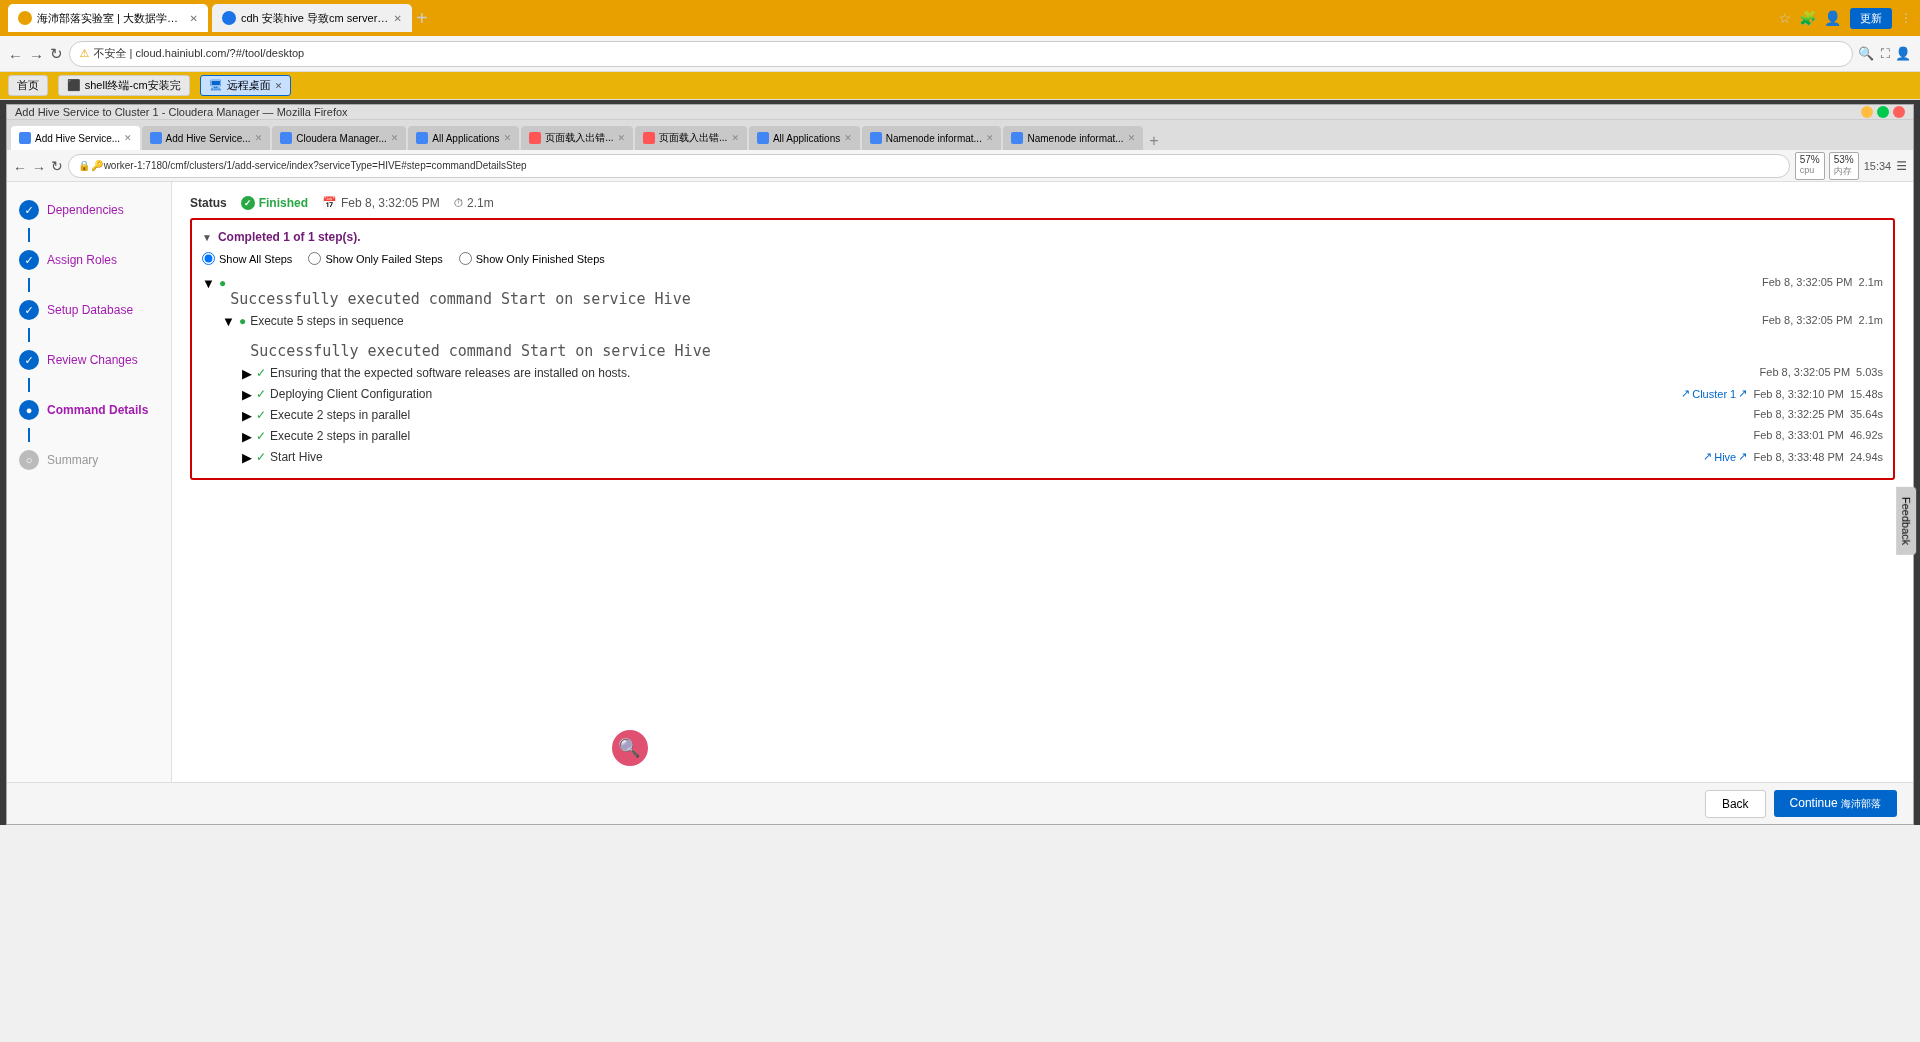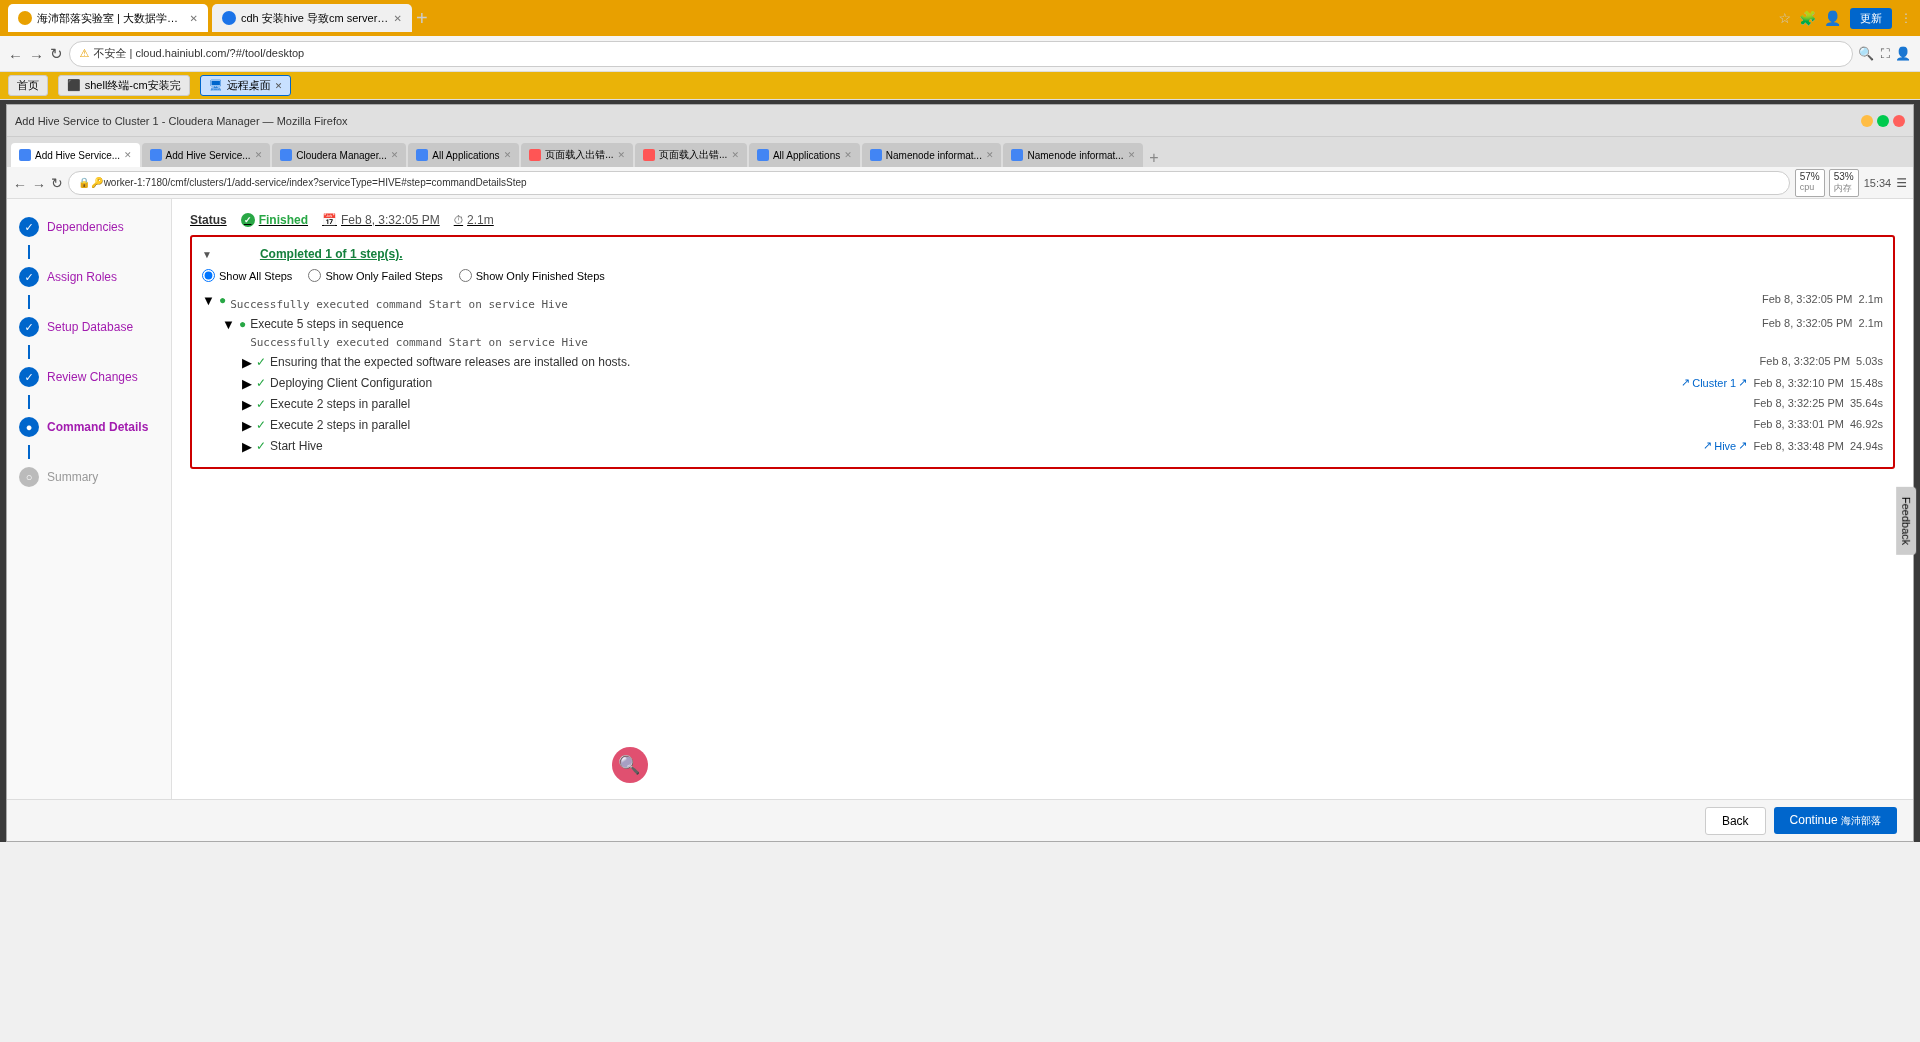--- a/index.html
+++ b/index.html
@@ -169,21 +169,21 @@
     
     .inner-window {
       background: #f0f0f0;
       border: 1px solid #aaa;
       margin: 0;
       position: relative;
     }
 
     .inner-titlebar {
       background: #e0e0e0;
-      height: 32px;
+      height: 15px;
       display: flex;
       align-items: center;
       padding: 0 8px;
       font-size: 11px;
       color: #333;
       border-bottom: 1px solid #ccc;
     }
     .inner-win-controls { margin-left: auto; display: flex; gap: 4px; }
     .inner-win-btn { width: 12px; height: 12px; border-radius: 50%; cursor: pointer; }
     .inner-win-btn.close { background: #ff605c; }
@@ -270,21 +270,20 @@
       padding: 14px 18px;
       overflow-y: auto;
     }
 
     .status-row {
       display: flex;
       align-items: center;
       gap: 14px;
       margin-bottom: 8px;
       font-size: 12px;
-      text-decoration: underline;
     }
     .status-key { font-weight: bold; color: #333; }
     .finished-badge {
       display: flex;
       align-items: center;
       gap: 4px;
       color: #28a745;
       font-weight: bold;
       font-size: 12px;
     }
@@ -318,21 +317,21 @@
     .completed-row {
       display: flex;
       align-items: center;
       gap: 6px;
       margin-bottom: 8px;
       font-size: 12px;
       font-weight: bold;
       color: #333;
     }
     .triangle-down { font-size: 10px; color: #555; }
-    .underline-link { text-decoration: underline; color: #15803d; margin-left: 42px; }
+    .underline-link { color: #701a75; }
 
     .radio-row {
       display: flex;
       gap: 16px;
       margin-bottom: 8px;
       font-size: 11px;
     }
     .radio-opt {
       display: flex;
       align-items: center;
@@ -342,21 +341,21 @@
 
     .step-row {
       display: flex;
       align-items: flex-start;
       padding: 3px 0;
       gap: 4px;
     }
     .green-check { color: #28a745; font-size: 12px; }
     .step-content { flex: 1; }
     .step-main { font-size: 12px; color: #333; }
-    .step-sub { font-family: monospace; font-size: 11px; color: #555; margin-top: 5px; }
+    .step-sub { font-family: monospace; font-size: 15px; color: #555; margin-top: 14px; }
     .step-right { display: flex; align-items: center; gap: 6px; margin-left: auto; flex-shrink: 0; }
     .step-timestamp { font-size: 11px; color: #555; white-space: nowrap; }
     .step-dur { font-size: 11px; color: #555; white-space: nowrap; }
     .step-link-out { color: #0066cc; font-size: 11px; text-decoration: none; display: flex; align-items: center; gap: 2px; }
 
     .bottom-buttons {
       background: #f5f5f5;
       border-top: 1px solid #ddd;
       height: 42px;
       display: flex;

